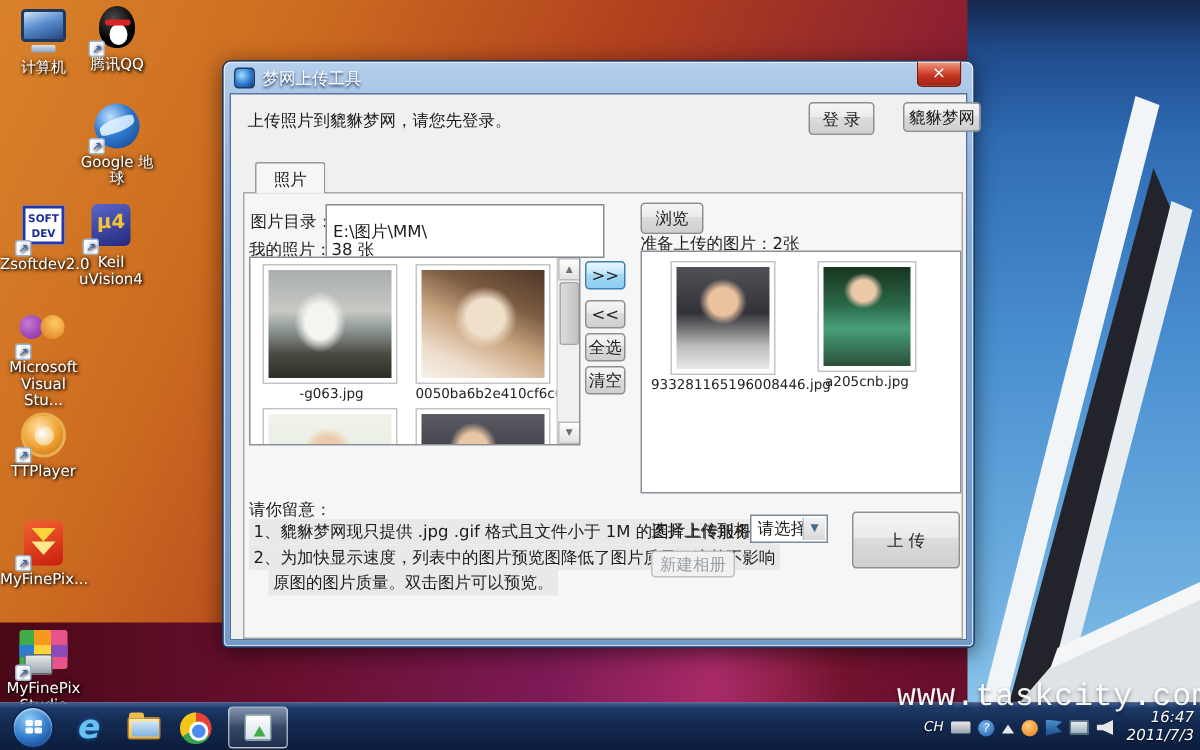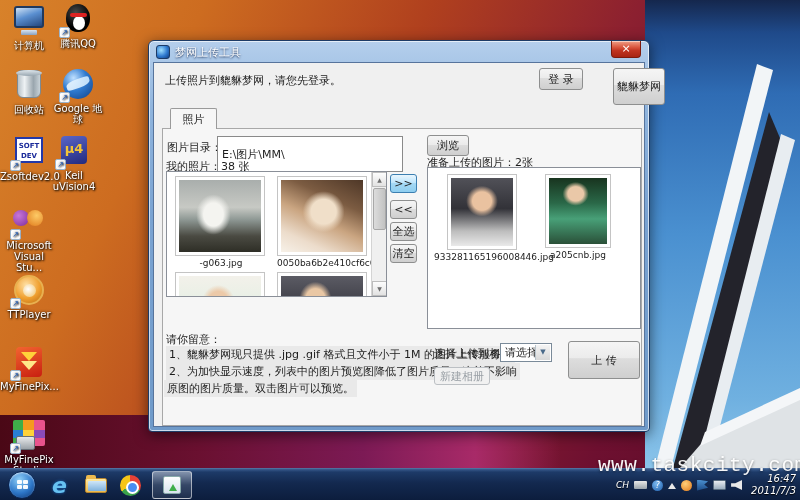--- a/index.html
+++ b/index.html
@@ -170,26 +170,20 @@
       </div>
     <div>计算机</div>
   </div>
   <div class="dicon abs" style="left:49px;top:4px">
     <div class="art">
         <div class="art-qq"></div>
         <span class="sc-arrow">↗</span>
       </div>
     <div>腾讯QQ</div>
   </div>
-  <div class="dicon abs" style="left:0;top:68px">
-    <div class="art">
-        <div class="art-bin"></div>
-      </div>
-    <div>回收站</div>
-  </div>
   <div class="dicon abs" style="left:49px;top:68px">
     <div class="art">
         <div class="art-earth"></div>
         <span class="sc-arrow">↗</span>
       </div>
     <div>Google 地球</div>
   </div>
   <div class="dicon abs" style="left:0;top:135px">
     <div class="art">
         <div class="art-soft">SOFT<br>DEV</div>
@@ -236,21 +230,21 @@
   <div id="win" class="abs">
     <div id="titlebar" class="abs">
       <span id="win-icon" class="abs"></span>
       <span id="win-title" class="abs">梦网上传工具</span>
       <span id="close-btn" class="abs">×</span>
     </div>
 
     <div id="win-content" class="abs">
       <span class="lbl abs" style="left:11px;top:10px">上传照片到貔貅梦网，请您先登录。</span>
       <div class="w7btn abs" style="left:385px;top:5px;width:44px;height:22px">登 录</div>
-      <div class="w7btn abs" style="left:459px;top:5px;width:52px;height:37px">貔貅梦网</div>
+      <div class="w7btn abs" style="left:448px;top:5px;width:52px;height:20px">貔貅梦网</div>
 
       <div id="tab" class="abs">照片</div>
       <div id="panel" class="abs">
 
         <span class="lbl abs" style="left:4px;top:11px">图片目录：</span>
         <input id="dir-input" class="abs" value="E:\图片\MM\" style="">
         <div class="w7btn abs" style="left:264px;top:6px;width:42px;height:21px">浏览</div>
 
         <span class="lbl abs" style="left:3px;top:30px">我的照片：38 张</span>
         <span class="lbl abs" style="left:264px;top:26px">准备上传的图片：2张</span>
@@ -301,21 +295,21 @@
             <div class="pthumb" style="width:66px;height:74px;margin:0 auto">
                 <div class="ph6"></div>
               </div>
             <div class="pname">a205cnb.jpg</div>
           </div>
         </div>
 
         <span class="lbl abs" style="left:3px;top:203px">请你留意：</span>
         <span class="note abs" style="left:3px;top:217px">1、貔貅梦网现只提供 .jpg .gif 格式且文件小于 1M 的图片上传服务。</span>
         <span class="note abs" style="left:3px;top:234px">2、为加快显示速度，列表中的图片预览图降低了图片质量，这并不影响</span>
-        <span class="note abs" style="left:1px;top:251px">原图的图片质量。双击图片可以预览。</span>
+        <span class="note abs" style="left:16px;top:251px">原图的图片质量。双击图片可以预览。</span>
 
         <span class="lbl abs" style="left:271px;top:217px">选择上传到相册：</span>
         <div id="album-select" class="abs">
           <span>请选择</span>
           <span class="dd">▼</span>
         </div>
         <div class="w7btn abs" style="left:405px;top:212px;width:72px;height:38px">上 传</div>
         <div class="w7btn disabled abs" style="left:271px;top:238px;width:56px;height:18px">新建相册</div>
       </div>
     </div>

